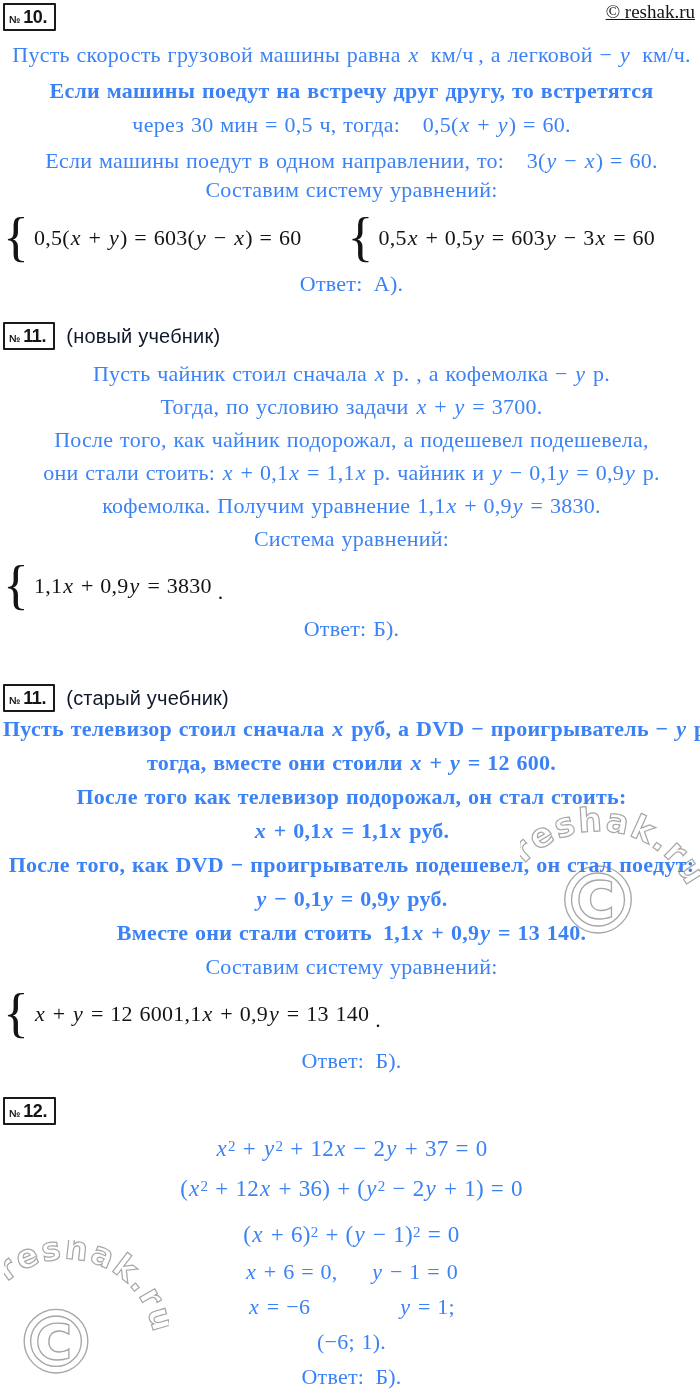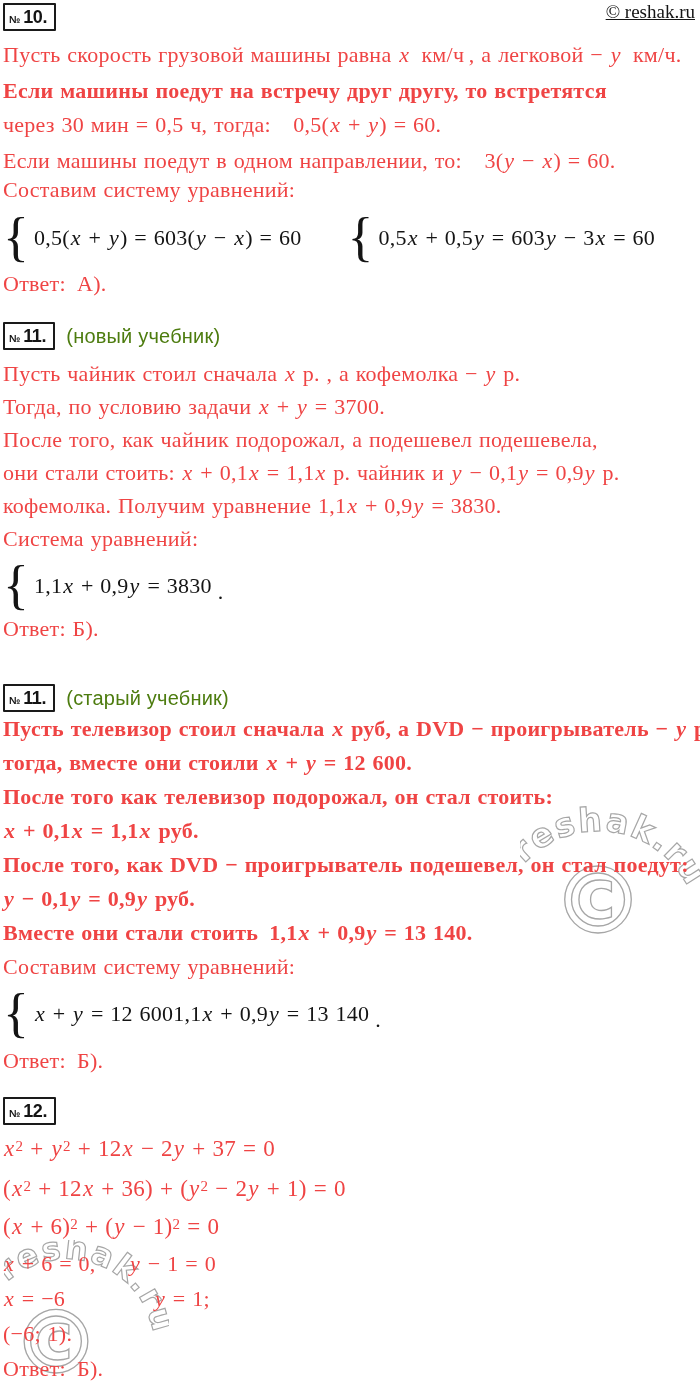--- a/index.html
+++ b/index.html
@@ -1,39 +1,39 @@
 <!DOCTYPE html>
 <html><head>
 <meta charset="utf-8">
 <style>
   html,body{margin:0;padding:0;background:#fff;}
   #page{position:relative;width:700px;height:1390px;background:#fff;overflow:hidden;
         color:#141414;-webkit-font-smoothing:antialiased;}
 
   
   .ln{font:22px/23px "Liberation Serif",serif;white-space:nowrap;margin:0 0 13px 0;
-      letter-spacing:.25px;word-spacing:1px;color:#ef4444;}
+      letter-spacing:.25px;word-spacing:1px;color:#3b82f6;text-align:center;}
   .ln i{font-style:italic;padding:0 1px;}
   .ln sup{font-size:14px;line-height:0;}
   .ln-lg{font-size:23px;line-height:30px;}
   .ln-lg sup{font-size:15px;line-height:0;vertical-align:5px;}
   .mb6{margin-bottom:6px;} .mb10{margin-bottom:10px;} .mb11{margin-bottom:11px;font-weight:bold;}
-  .mb12{margin-bottom:12px;} .mb17{margin-bottom:8px;}
+  .mb12{margin-bottom:12px;} .mb17{margin-bottom:16px;}
 
   
   .sec{position:absolute;left:3px;right:0;z-index:1;}
   #sec10{top:3px;} #sec11n{top:322px;} #sec11o{top:684px;} #sec12{top:1097px;}
 
   
   .badge-row{display:flex;align-items:center;gap:11px;margin:0 0 12px 0;}
   .badge{display:inline-flex;align-items:baseline;border:2px solid #1a1a1a;
          background:#fff;padding:3px 7px 3px 4px;border-radius:1px;}
   .badge .no{font:700 10px "Liberation Sans",sans-serif;margin-right:3px;}
   .badge .num{font:700 18px/18px "Liberation Sans",sans-serif;letter-spacing:-.3px;}
-  .badge-label{font:20px/22px "Liberation Sans",sans-serif;letter-spacing:.2px;color:#4d7c0f;}
+  .badge-label{font:20px/22px "Liberation Sans",sans-serif;letter-spacing:.2px;color:#0f172a;}
 
   
   .sys-row{display:flex;align-items:center;margin:0;}
   .sys-gap{gap:46px;}
   .system{display:inline-flex;align-items:center;}
   .brace{font:400 54px/46px "Liberation Serif",serif;margin-right:5px;color:#141414;}
   .rows{display:inline-flex;flex-direction:row;}
   .row{font:22px/23px "Liberation Serif",serif;white-space:nowrap;letter-spacing:.25px;word-spacing:1px;}
   .row i{font-style:italic;padding:0 1px;}
   .sys-dot{font:22px "Liberation Serif",serif;align-self:center;margin:14px 0 0 6px;}

